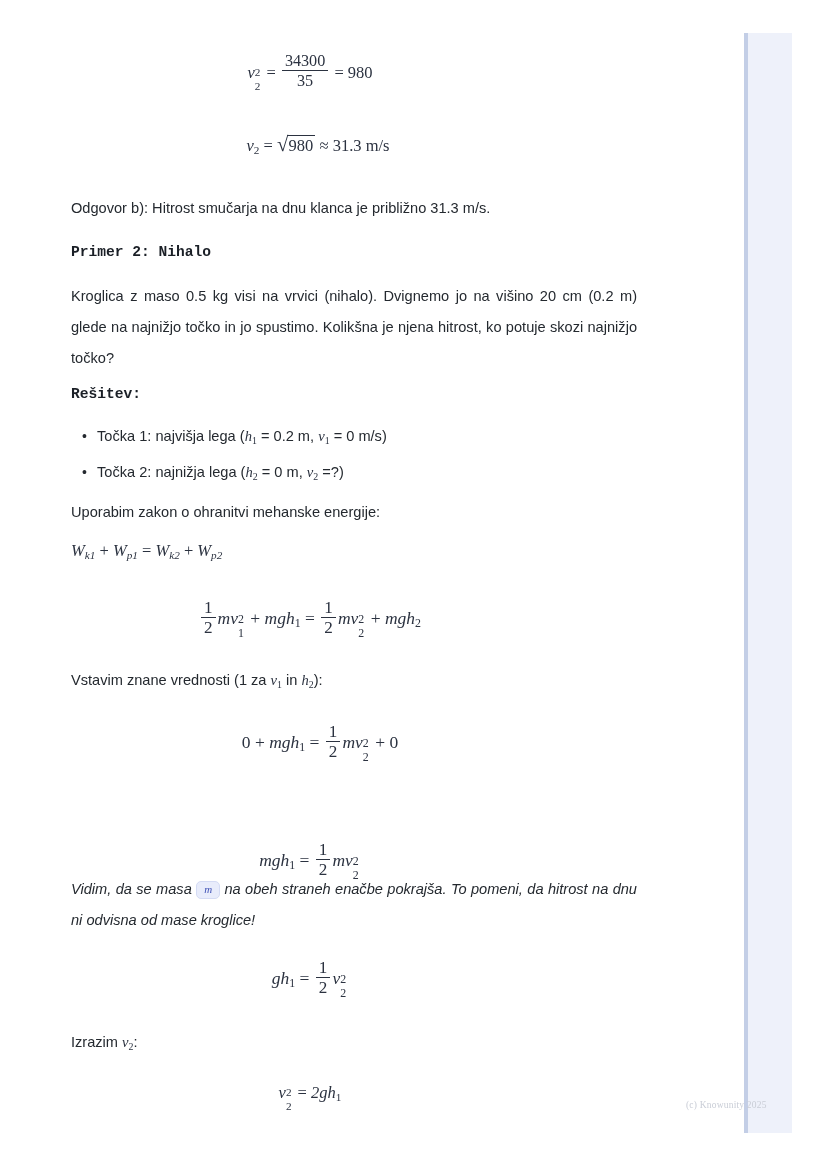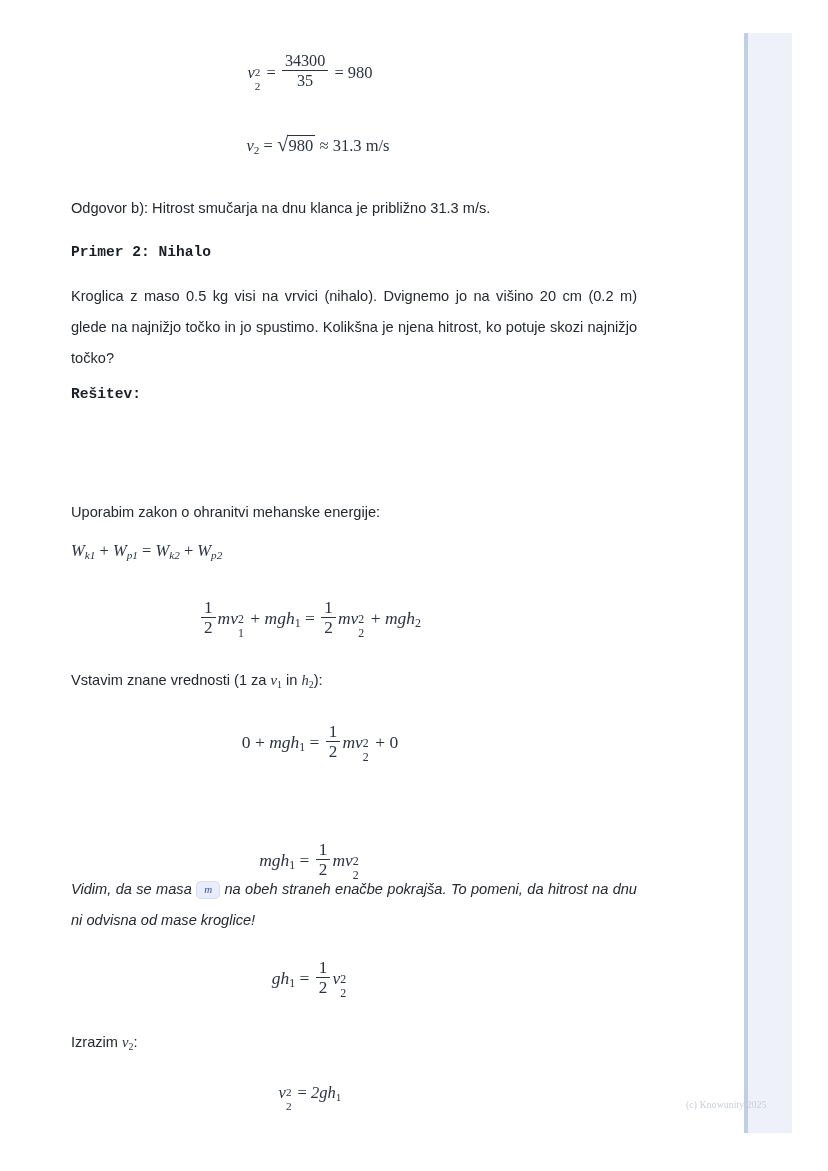--- a/index.html
+++ b/index.html
@@ -248,20 +248,26 @@
 
   <p class="row para nojust" style="left:71px; top:193px;">Odgovor b): Hitrost smučarja na dnu klanca je približno 31.3 m/s.</p>
 
   <p class="row heading" style="left:71px; top:239px;">Primer 2: Nihalo</p>
 
   <p class="row para" style="left:71px; top:281px;">Kroglica z maso 0.5 kg visi na vrvici (nihalo). Dvignemo jo na višino 20 cm (0.2 m) glede na najnižjo točko in jo spustimo. Kolikšna je njena hitrost, ko potuje skozi najnižjo točko?</p>
 
   <p class="row heading" style="left:71px; top:381px;">Rešitev:</p>
 
   <ul class="row bullets" style="left:71px; top:418px;">
+    <li>
+      <span>Točka 1: najvišja lega (</span><span class="math mi">h</span><sub class="math mn">1</sub><span> = 0.2 m, </span><span class="math mi">v</span><sub class="math mn">1</sub><span> = 0 m/s)</span>
+    </li>
+    <li>
+      <span>Točka 2: najnižja lega (</span><span class="math mi">h</span><sub class="math mn">2</sub><span> = 0 m, </span><span class="math mi">v</span><sub class="math mn">2</sub><span> =?)</span>
+    </li>
   </ul>
 
   <p class="row para nojust" style="left:71px; top:497px;">Uporabim zakon o ohranitvi mehanske energije:</p>
 
   <div class="row eq-left" style="left:71px; top:541px;">
     <span class="eq-block">
       <span class="math mi">W</span><sub class="math mi">k1</sub>
       <span class="math mn">+</span>
       <span class="math mi">W</span><sub class="math mi">p1</sub>
       <span class="math mn">=</span>

